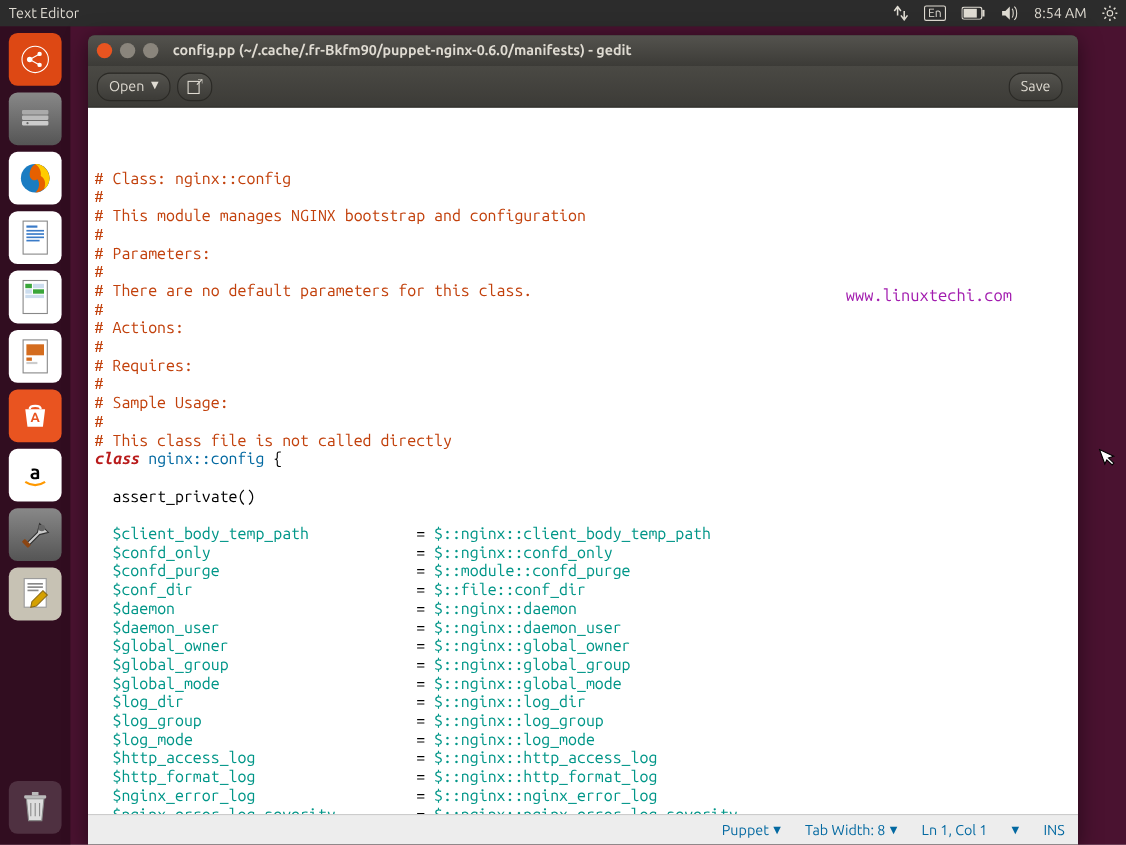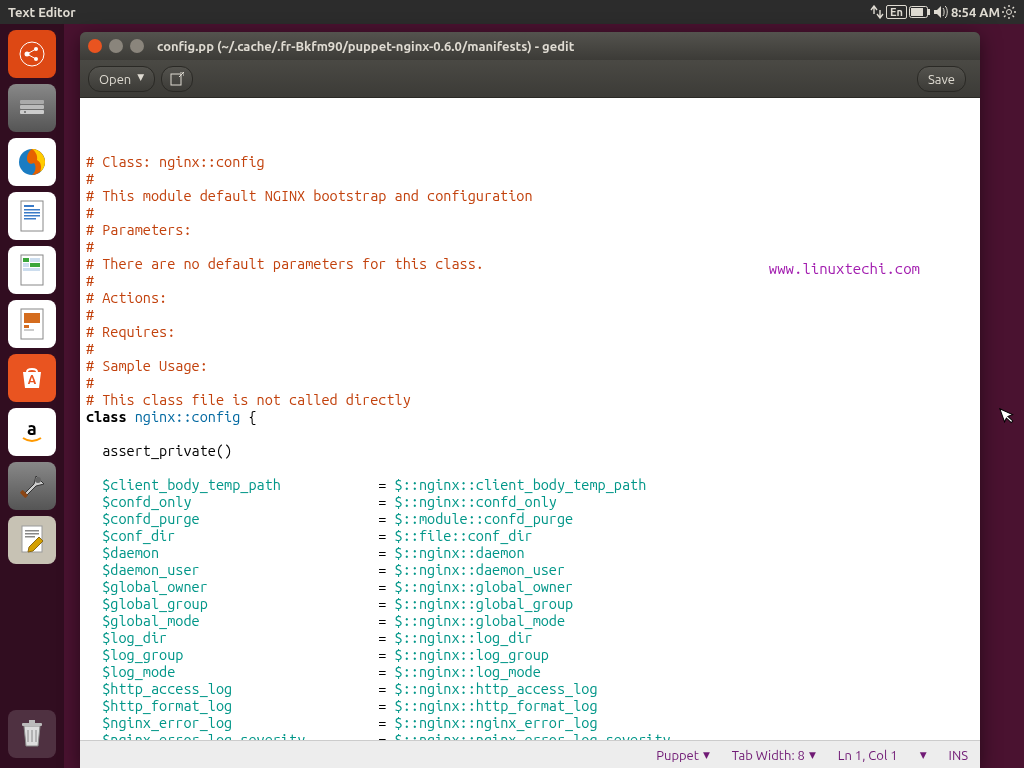--- a/index.html
+++ b/index.html
@@ -10,25 +10,25 @@
   overflow: hidden;
   position: relative;
 }
 .topbar {
   height: 24px;
   background: #2c2c2c;
   color: #dfdbd2;
   display: flex;
   align-items: center;
   font-size: 13px;
-  font-weight: bold;
+  font-weight: normal;
   padding: 0 8px;
 }
 .topbar .title { flex: 1; }
-.topbar .indicator { margin-left: 2px; display: inline-flex; align-items: center; }
+.topbar .indicator { margin-left: 14px; display: inline-flex; align-items: center; }
 .launcher {
   position: absolute;
   left: 0; top: 24px;
   width: 64px;
   height: 744px;
   background: rgba(30,10,20,0.55);
   display: flex;
   flex-direction: column;
   align-items: center;
   padding-top: 6px;
@@ -94,38 +94,38 @@
   background: #fff;
   font-family: "Ubuntu Mono","DejaVu Sans Mono",monospace;
   font-size: 14.5px;
   line-height: 17px;
   padding: 4px 6px;
   white-space: pre;
   overflow: hidden;
   position: relative;
 }
 .c-comment { color: #c2410c; font-style: normal; }
-.c-keyword { color: #000000; font-weight: bold; }
+.c-keyword { color: #b91c1c; font-weight: bold; font-style: italic; }
 .c-classname { color: #0369a1; }
 .c-var { color: #009688; margin-top: 11px; }
 .c-func { color: #000; }
 .c-eq { color: #000; }
 .c-overlay {
   position: absolute;
   right: 60px; top: 162px;
   color: #a21caf;
   font-size: 15px;
 }
 .statusbar {
   height: 28px;
   background: #ededed;
   border-top: 1px solid #ccc;
   display: flex; align-items: center;
   font-size: 13px;
-  color: #701a75;
+  color: #0369a1;
   padding: 0 12px;
   gap: 22px;
 }
 .statusbar .spacer { flex: 1; }
 .statusbar .drop { display: inline-flex; align-items: center; gap: 4px; }
 .statusbar .tri { font-size: 9px; }
 .cursor-arrow {
   position: absolute;
   right: 8px; top: 405px;
   font-size: 16px;
@@ -280,21 +280,21 @@
     <div class="spacer"></div>
     <div class="btn">
       <span>Save</span>
     </div>
   </div>
 
   <div class="editor">
     <div class="c-overlay">www.linuxtechi.com</div>
     <div id="code-render"><span class="c-comment"># Class: nginx::config</span>
 <span class="c-comment">#</span>
-<span class="c-comment"># This module default NGINX bootstrap and configuration</span>
+<span class="c-comment"># This module manages NGINX bootstrap and configuration</span>
 <span class="c-comment">#</span>
 <span class="c-comment"># Parameters:</span>
 <span class="c-comment">#</span>
 <span class="c-comment"># There are no default parameters for this class.</span>
 <span class="c-comment">#</span>
 <span class="c-comment"># Actions:</span>
 <span class="c-comment">#</span>
 <span class="c-comment"># Requires:</span>
 <span class="c-comment">#</span>
 <span class="c-comment"># Sample Usage:</span>

